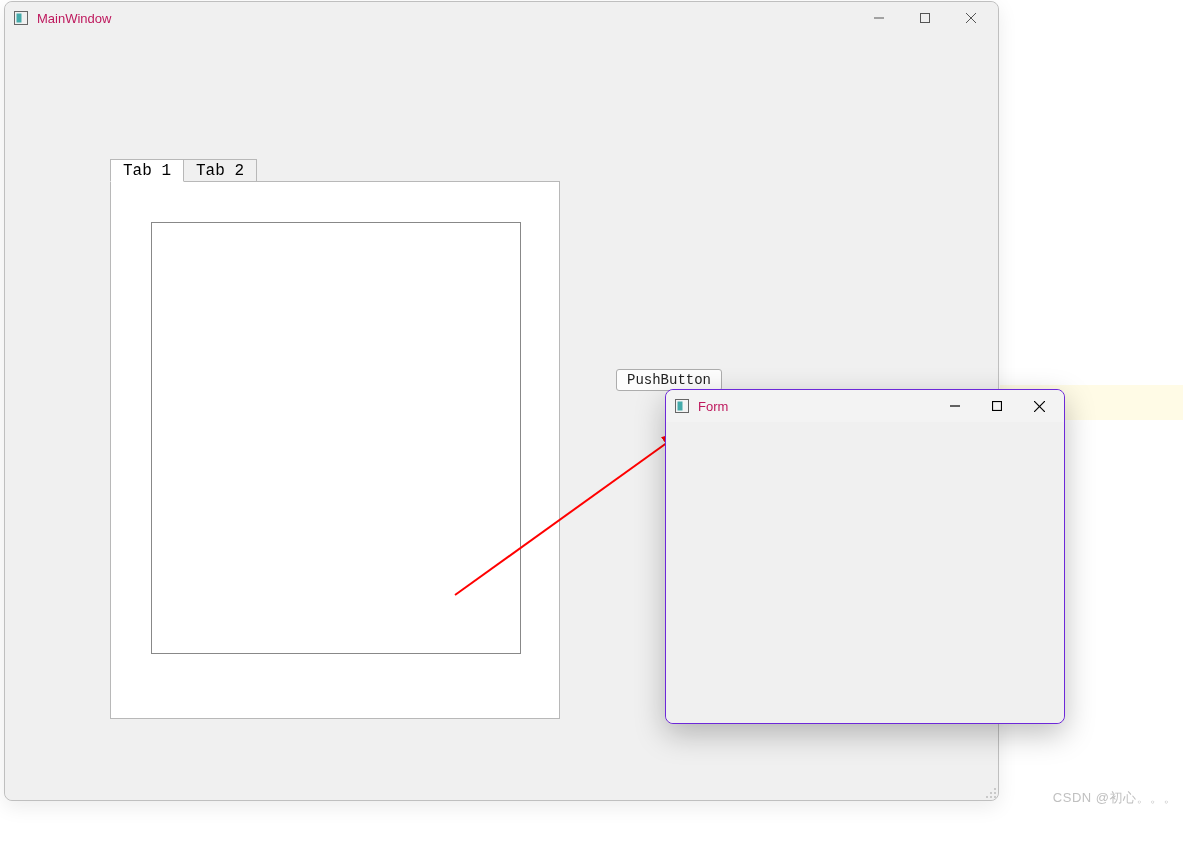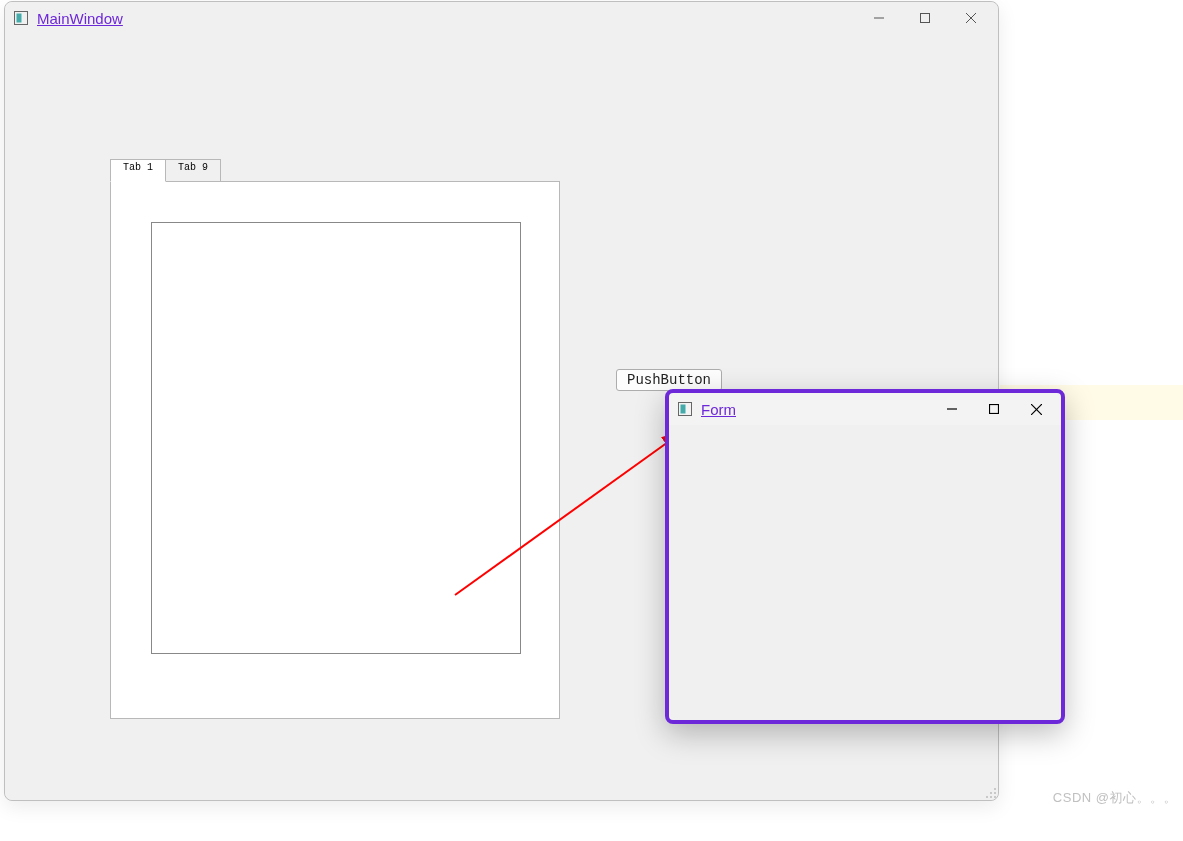--- a/index.html
+++ b/index.html
@@ -41,21 +41,21 @@
     border-top-right-radius: 8px;
     background: #f0f0f0;
   }
   .app-icon {
     width: 16px; height: 16px;
     margin-right: 8px;
     display: inline-flex;
     align-items: center; justify-content: center;
   }
   .app-icon svg { display: block; }
-  .title-text { color: #6d28d9; font-size: 15px; text-decoration: underline; }
+  .title-text { color: #be185d; font-size: 13px; }
   .title-spacer { flex: 1; }
   .win-btn {
     width: 46px; height: 30px;
     display: flex; align-items: center; justify-content: center;
     color: #555;
   }
   .win-btn svg { stroke: #555; stroke-width: 1; fill: none; }
   .client {
     position: relative;
     width: 100%; height: calc(100% - 32px);
@@ -66,21 +66,21 @@
   
   .tabw {
     position: absolute;
     left: 105px; top: 125px;
     width: 450px; height: 560px;
   }
   .tabbar {
     display: flex;
     height: 22px;
     font-family: "Courier New", monospace;
-    font-size: 10px;
+    font-size: 16px;
   }
   .tab {
     padding: 2px 12px 0 12px;
     border: 1px solid #b8b8b8;
     border-bottom: none;
     background: #f0f0f0;
     margin-right: -1px;
     position: relative;
   }
   .tab.active {
@@ -120,21 +120,21 @@
     position: absolute;
     right: -1px; bottom: -1px;
     width: 16px; height: 16px;
     opacity: 0.5;
   }
   
   .form-win {
     left: 665px; top: 389px;
     width: 400px; height: 335px;
     background: #f3f3f3;
-    border: 4px solid #6d28d9;
+    border: 1px solid #6d28d9;
     box-shadow: 0 10px 30px rgba(0,0,0,0.25);
   }
   .form-win .titlebar { background: #f3f3f3; }
   .form-win .win-btn { width: 42px; }
   .form-win .win-btn svg { stroke: #000; }
   
   .arrow {
     position: absolute;
     left: 0; top: 0;
     pointer-events: none;
@@ -178,21 +178,21 @@
       <svg width="10" height="10">
           <line x1="0" y1="0" x2="10" y2="10"></line>
           <line x1="10" y1="0" x2="0" y2="10"></line>
         </svg>
     </div>
   </div>
   <div class="client">
     <div class="tabw">
       <div class="tabbar">
         <div class="tab active">Tab 1</div>
-        <div class="tab">Tab 9</div>
+        <div class="tab">Tab 2</div>
       </div>
       <div class="tabpage">
         <div class="inner-frame"></div>
       </div>
     </div>
     <div class="push-btn">PushButton</div>
     <svg class="grip" viewBox="0 0 16 16">
       <circle cx="12" cy="4" r="1" fill="#888"></circle>
       <circle cx="8" cy="8" r="1" fill="#888"></circle>
         <circle cx="12" cy="8" r="1" fill="#888"></circle>

